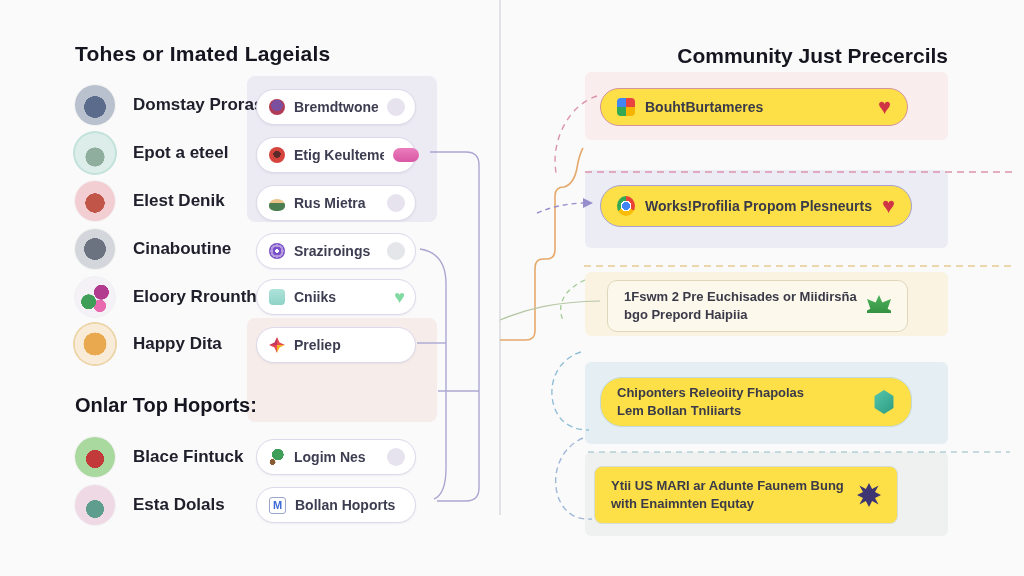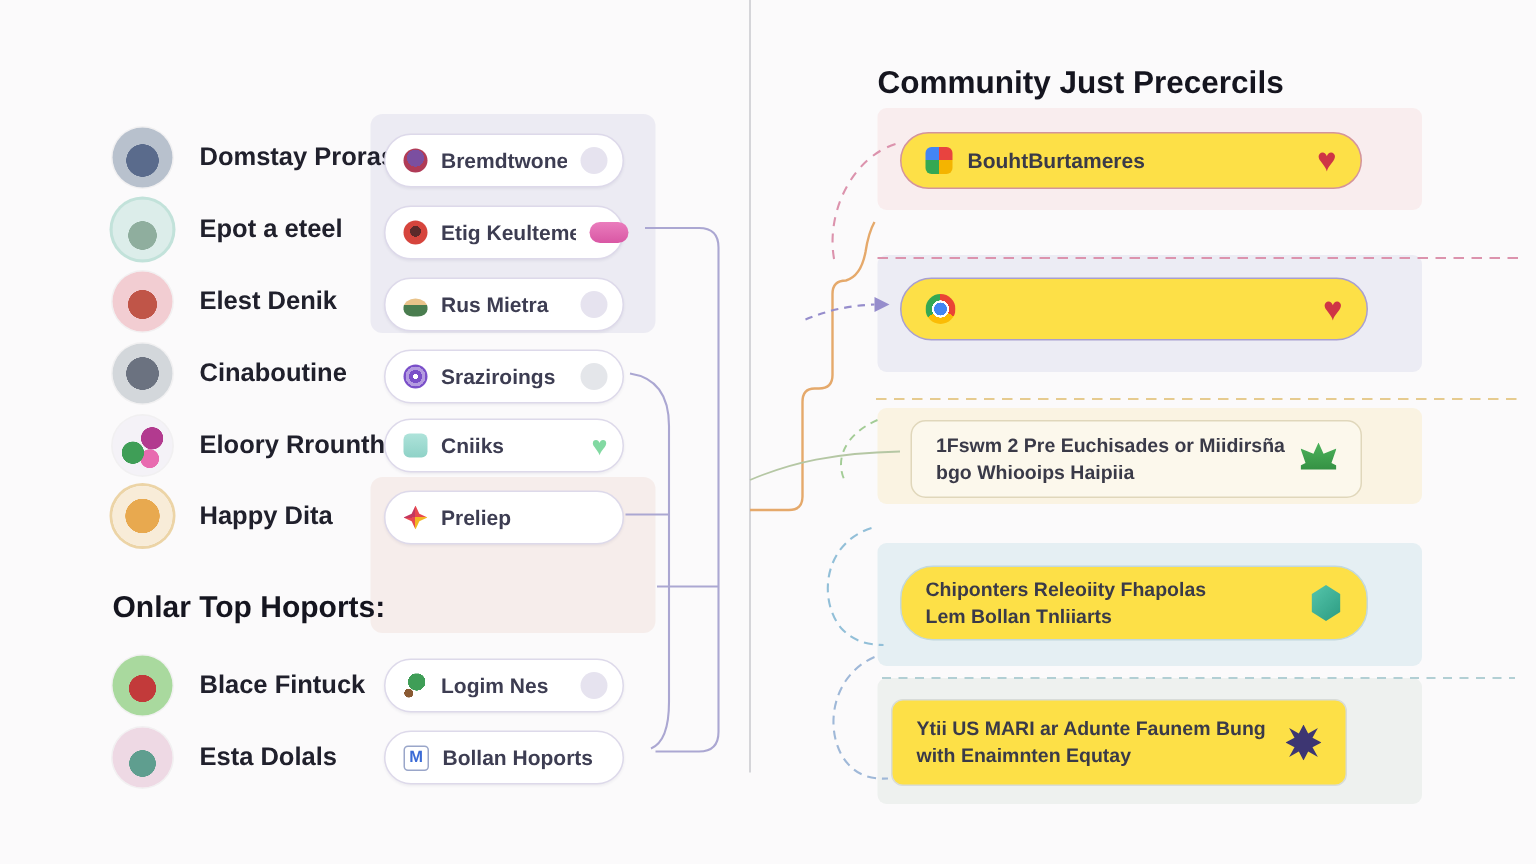--- a/index.html
+++ b/index.html
@@ -8,21 +8,21 @@
   #stage { position:relative; width:1024px; height:576px; background:#fbfafb; }
 
   
   .panel-layer { position:absolute; inset:0; z-index:0; }
   #connectors { position:absolute; inset:0; z-index:1; pointer-events:none; }
   .content-layer { position:absolute; inset:0; z-index:2; }
 
   
   .h-left { position:absolute; left:75px; top:42px; font-size:21px; font-weight:800; color:#15151f; letter-spacing:.2px; }
   .h-sub  { position:absolute; left:75px; top:394px; font-size:20px; font-weight:800; color:#15151f; }
-  .h-right{ position:absolute; left:585px; top:44px; width:363px; text-align:left; font-size:21px; font-weight:800; color:#15151f; }
+  .h-right{ position:absolute; left:585px; top:44px; width:363px; text-align:right; font-size:21px; font-weight:800; color:#15151f; }
 
   
   .lrow { position:absolute; left:75px; height:40px; display:flex; align-items:center; gap:18px; }
   .licon { width:40px; height:40px; border-radius:50%; flex:0 0 auto; box-shadow:0 0 0 1px rgba(0,0,0,.04); }
   .llabel { font-size:17px; font-weight:700; color:#20202c; white-space:nowrap; }
   .li1 { background:radial-gradient(circle at 50% 55%, #5a6b8c 0 36%, #b8c1cd 37%); }
   .li2 { background:radial-gradient(circle at 50% 60%, #8fae9e 0 30%, #dcEdea 31%); background-color:#dcede9; box-shadow:0 0 0 2px #c2e2da; }
   .li3 { background:radial-gradient(circle at 50% 55%, #c05548 0 32%, #f2cdd2 33%); }
   .li4 { background:radial-gradient(circle at 50% 50%, #6b7280 0 38%, #d3d7db 39%); }
   .li5 { background:
@@ -124,20 +124,21 @@
     <path d="M584,266 H1014" stroke="#e6cb8f" stroke-width="1.4" stroke-dasharray="7,5" fill="none"></path>
     <path d="M500,320 C528,308 556,302 600,301" stroke="#b5c7a4" stroke-width="1.2" fill="none"></path>
     <path d="M585,280 C562,290 556,308 564,322" stroke="#a3cc96" stroke-width="1.3" stroke-dasharray="5,4" fill="none"></path>
     <path d="M581,352 C549,362 545,400 561,419 Q571,430 589,430" stroke="#92bfd8" stroke-width="1.4" stroke-dasharray="6,4" fill="none"></path>
     <path d="M588,452 H1010" stroke="#b2cfd4" stroke-width="1.3" stroke-dasharray="6,5" fill="none"></path>
     <path d="M583,438 C551,452 549,494 567,511 Q576,520 592,519" stroke="#9fb8d8" stroke-width="1.4" stroke-dasharray="6,4" fill="none"></path>
   </svg>
 
   <div class="content-layer">
 
+    <div class="h-left">Tohes or Imated Lageials</div>
     <div class="h-sub">Onlar Top Hoports:</div>
     <div class="h-right">Community Just Precercils</div>
 
     <div class="lrow" style="top:85px">
       <span class="licon li1"></span>
       <span class="llabel">Domstay Proras</span>
     </div>
     <div class="lrow" style="top:133px">
       <span class="licon li2"></span>
       <span class="llabel">Epot a eteel</span>
@@ -206,26 +207,27 @@
       <span class="plabel">Bollan Hoports</span>
     </div>
 
     <div class="rcard rc1">
       <span class="ci-puzzle"></span>
       <span class="rtext">BouhtBurtameres</span>
       <span class="rright heart heart-red">♥</span>
     </div>
     <div class="rcard rc2">
       <span class="ci-chrome"></span>
+      <span class="rtext">Works!Profilia Propom Plesneurts</span>
       <span class="rright heart heart-red">♥</span>
     </div>
     <div class="rcard rc3">
       <span class="rtext2">
         <span>1Fswm 2 Pre Euchisades or Miidirsña</span><br>
-        <span>bgo Whiooips Haipiia</span>
+        <span>bgo Prepord Haipiia</span>
       </span>
       <span class="rright ci-crown"></span>
     </div>
     <div class="rcard rc4">
       <span class="rtext2">
         <span>Chiponters Releoiity Fhapolas</span><br>
         <span>Lem Bollan Tnliiarts</span>
       </span>
       <span class="rright ci-hex"></span>
     </div>

